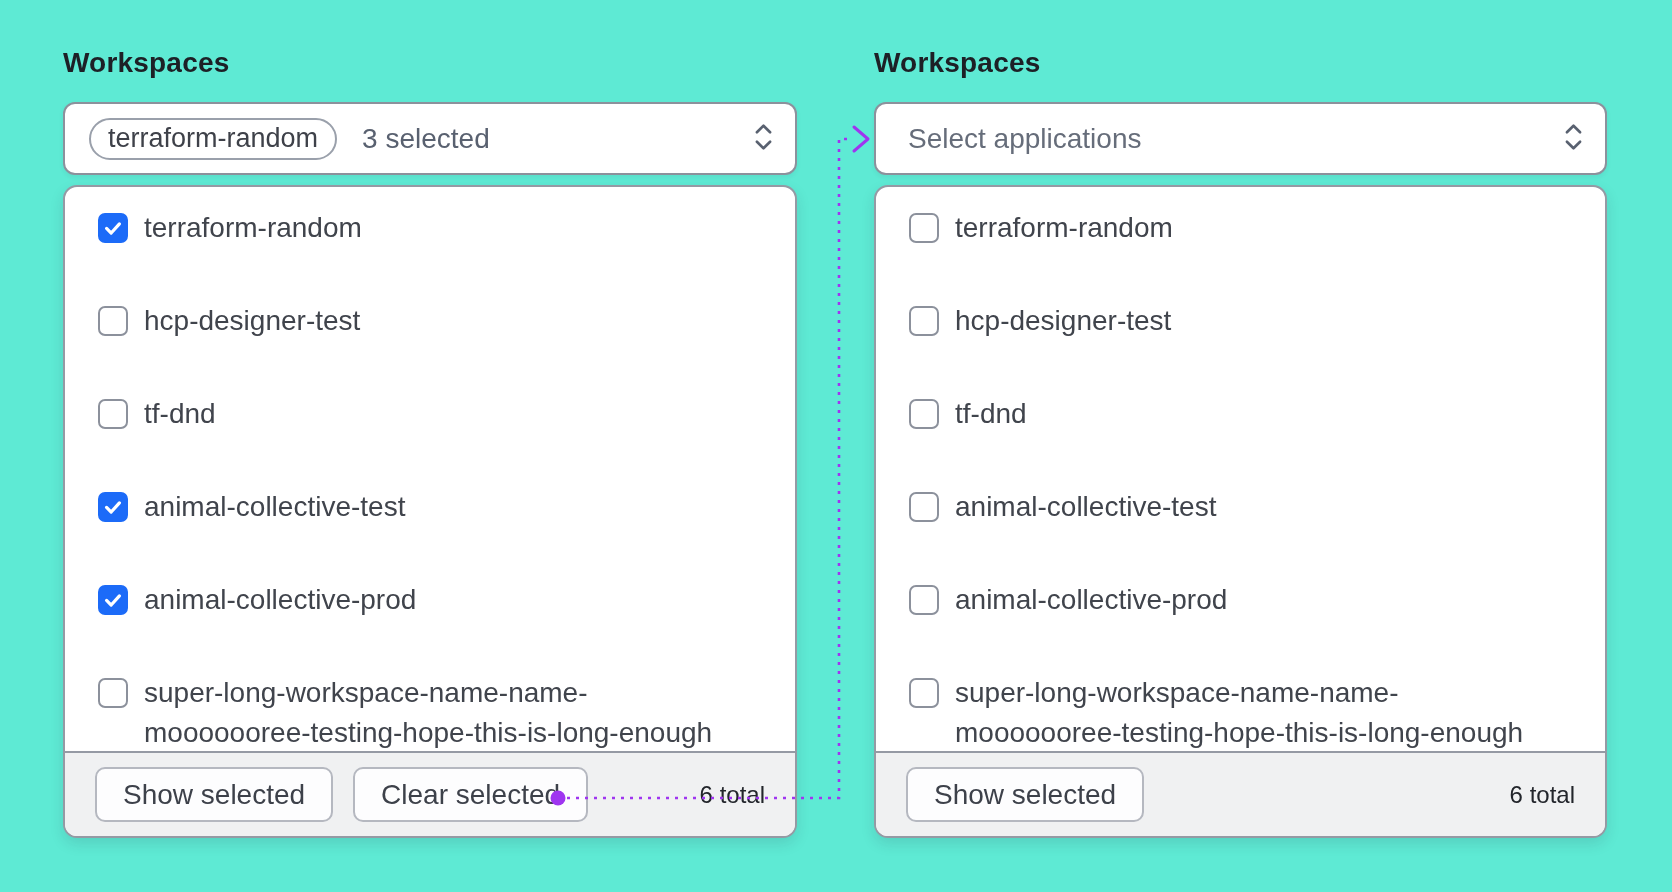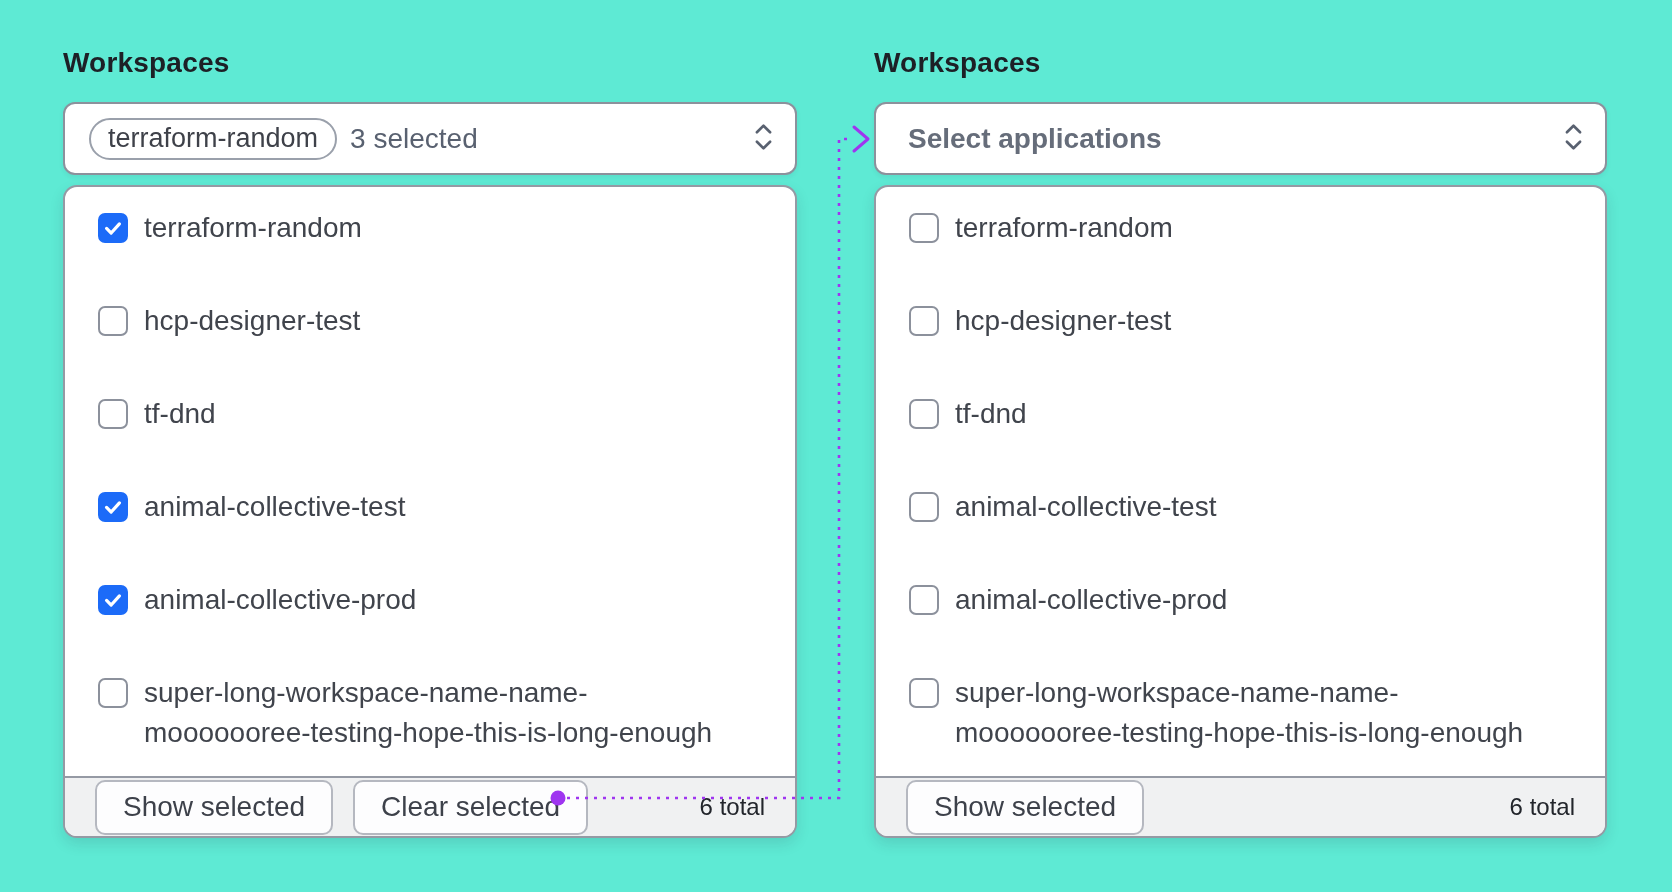--- a/index.html
+++ b/index.html
@@ -38,24 +38,24 @@
   .tag{
     height:42px;box-sizing:border-box;display:flex;align-items:center;
     border:2px solid #9aa0ab;border-radius:22px;padding:0 17px;
     font-size:27px;color:#3e4149;background:#ffffff;white-space:nowrap;flex:none;
   }
   .tag + .tag{margin-left:11px;}
   .tag--clipped{
     border-radius:22px 0 0 22px;padding-right:4px;overflow:hidden;
   }
   .trigger-count{
-    margin-left:13px;font-size:28px;color:var(--text-muted);white-space:nowrap;flex:none;
+    margin-left:25px;font-size:28px;color:var(--text-muted);white-space:nowrap;flex:none;
   }
   .trigger-placeholder{
-    font-size:28px;color:var(--text-placeholder);white-space:nowrap;font-weight:bold;
+    font-size:28px;color:var(--text-placeholder);white-space:nowrap;
   }
   .trigger-spacer{flex:1;}
   .chevron-updown{flex:none;margin-left:12px;}
 
   
   .listbox{
     position:absolute;top:185px;height:653px;box-sizing:border-box;
     background:#ffffff;border:2px solid var(--border-panel);border-radius:14px;
     box-shadow:0 6px 14px rgba(35,40,60,.13);
     display:flex;flex-direction:column;overflow:hidden;
@@ -72,21 +72,21 @@
   .checkbox svg{display:none;}
   .checkbox[data-checked="true"]{
     background:var(--checkbox-checked);border-color:var(--checkbox-checked);
   }
   .checkbox[data-checked="true"] svg{display:block;}
   .option-label{
     font-size:28px;line-height:40px;margin-top:-5px;color:var(--text-item);
     max-width:585px;overflow-wrap:break-word;
   }
   .listbox-footer{
-    flex:none;height:60px;box-sizing:border-box;background:#f0f1f2;
+    flex:none;height:85px;box-sizing:border-box;background:#f0f1f2;
     border-top:2px solid var(--border-panel);
     display:flex;align-items:center;padding:0 30px;
   }
   .footer-btn{
     height:55px;box-sizing:border-box;display:flex;align-items:center;flex:none;
     padding:0 26px;font-size:28px;color:#3d414a;background:#fdfdfe;
     border:2px solid #b5b8c0;border-radius:10px;cursor:pointer;
     font-family:inherit;
   }
   .footer-btn + .footer-btn{margin-left:20px;}

